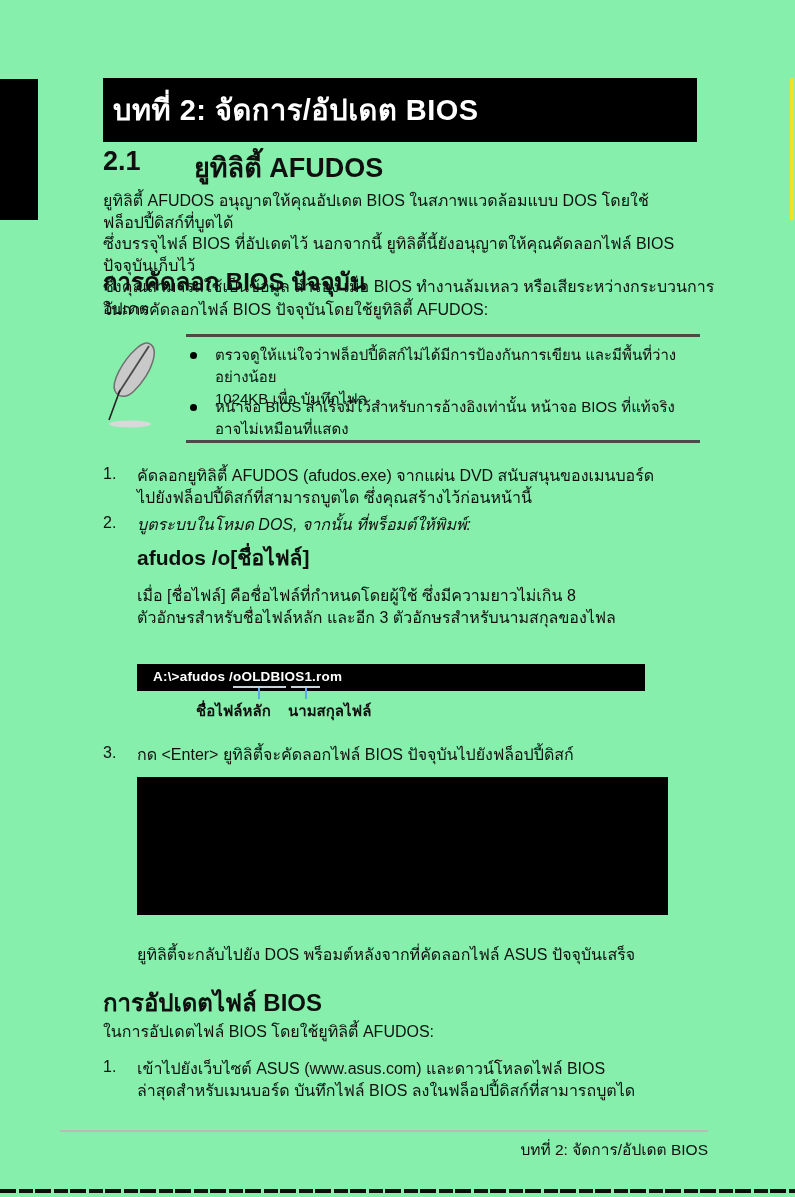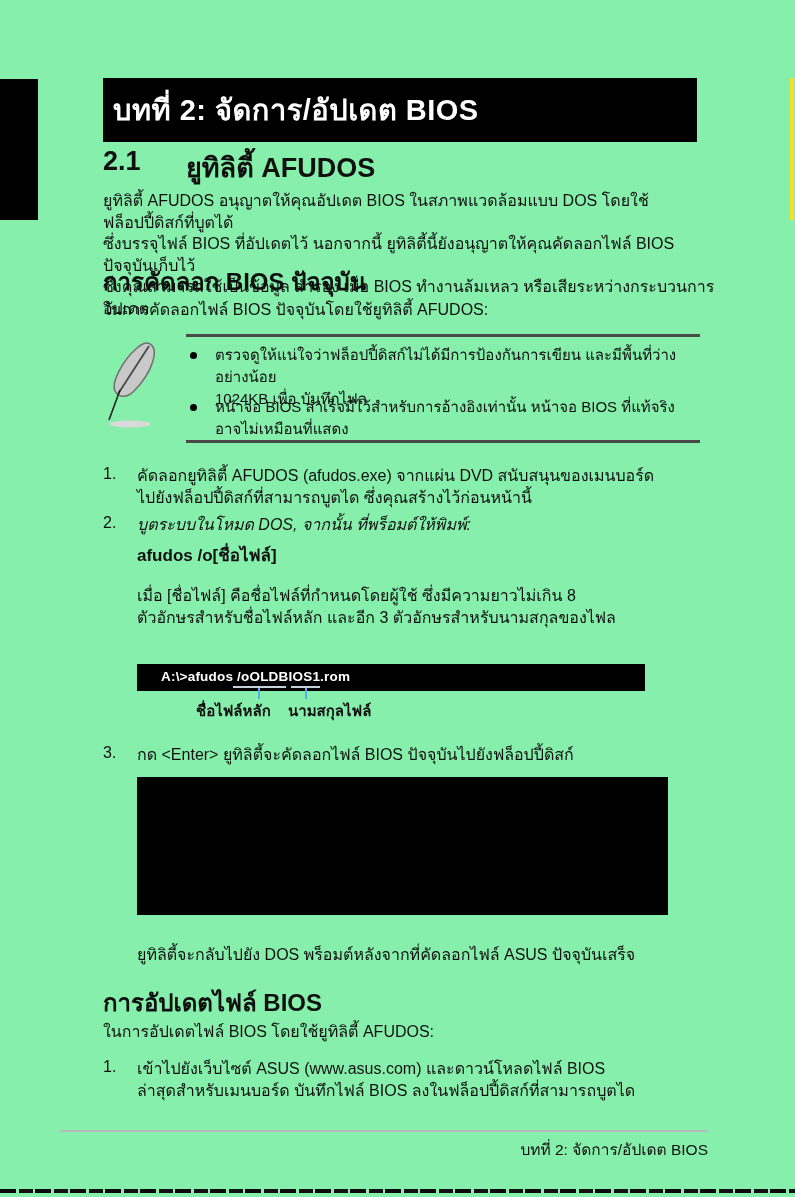--- a/index.html
+++ b/index.html
@@ -12,42 +12,42 @@
   .b{font-weight:bold;}
   .body-text{font-size:16px;line-height:21.5px;}
   .small-text{font-size:15px;line-height:22px;}
   .chapter-tab{left:0;top:79px;width:38px;height:141px;background:#000;}
   .edge-mark{left:790px;top:78px;width:4px;height:142px;background:#f2e126;}
   .header-bar{
     left:103px;top:78px;width:594px;height:64px;background:#000;color:#fff;
     display:flex;align-items:center;padding-left:10px;box-sizing:border-box;
     font-size:29px;font-weight:bold;letter-spacing:0.5px;
   }
-  .section-row{left:103px;top:146px;font-size:27px;font-weight:bold;display:flex;}
+  .section-row{left:103px;top:146px;font-size:27px;font-weight:bold;display:flex;gap:8px;}
   .section-num{width:83px;}
   .rule{background:#4a4a4a;height:3px;}
   .note-bullet-dot{width:7px;height:7px;border-radius:50%;background:#000;}
   .step-num{width:34px;font-size:16px;}
   .terminal-bar{
     left:137px;top:664px;width:508px;height:27px;background:#000;color:#fff;
-    font-size:13.5px;font-weight:bold;line-height:26px;padding-left:24px;
+    font-size:13.5px;font-weight:bold;line-height:26px;padding-left:16px;
     box-sizing:border-box;font-family:"Liberation Sans","DejaVu Sans",sans-serif;
     letter-spacing:0.2px;
   }
   .underline-seg{height:2px;background:#c7d3da;}
   .callout-vline{width:2px;background:#56aee8;}
   .callout-label{font-size:15px;font-weight:bold;}
   .bios-screen{left:137px;top:777px;width:531px;height:138px;background:#000;}
   .footer-rule{left:60px;top:1130px;width:648px;height:2px;background:#b9b9b9;}
   .footer-text{left:300px;top:1137px;width:408px;text-align:right;font-size:15.5px;}
   .bottom-scan-line{
     left:0;top:1189px;width:795px;height:4px;
     background:repeating-linear-gradient(90deg,#0a0a0a 0 16px,transparent 16px 19px,#111 19px 33px,transparent 33px 35px);
   }
-  .cmd-bold{font-size:17px;font-weight:bold;}
+  .cmd-bold{font-size:21px;font-weight:bold;}
 </style>
 </head>
 <body>
 
 <div class="page">
 
   <div class="abs chapter-tab"></div>
   <div class="abs edge-mark"></div>
 
   <div class="abs header-bar">

